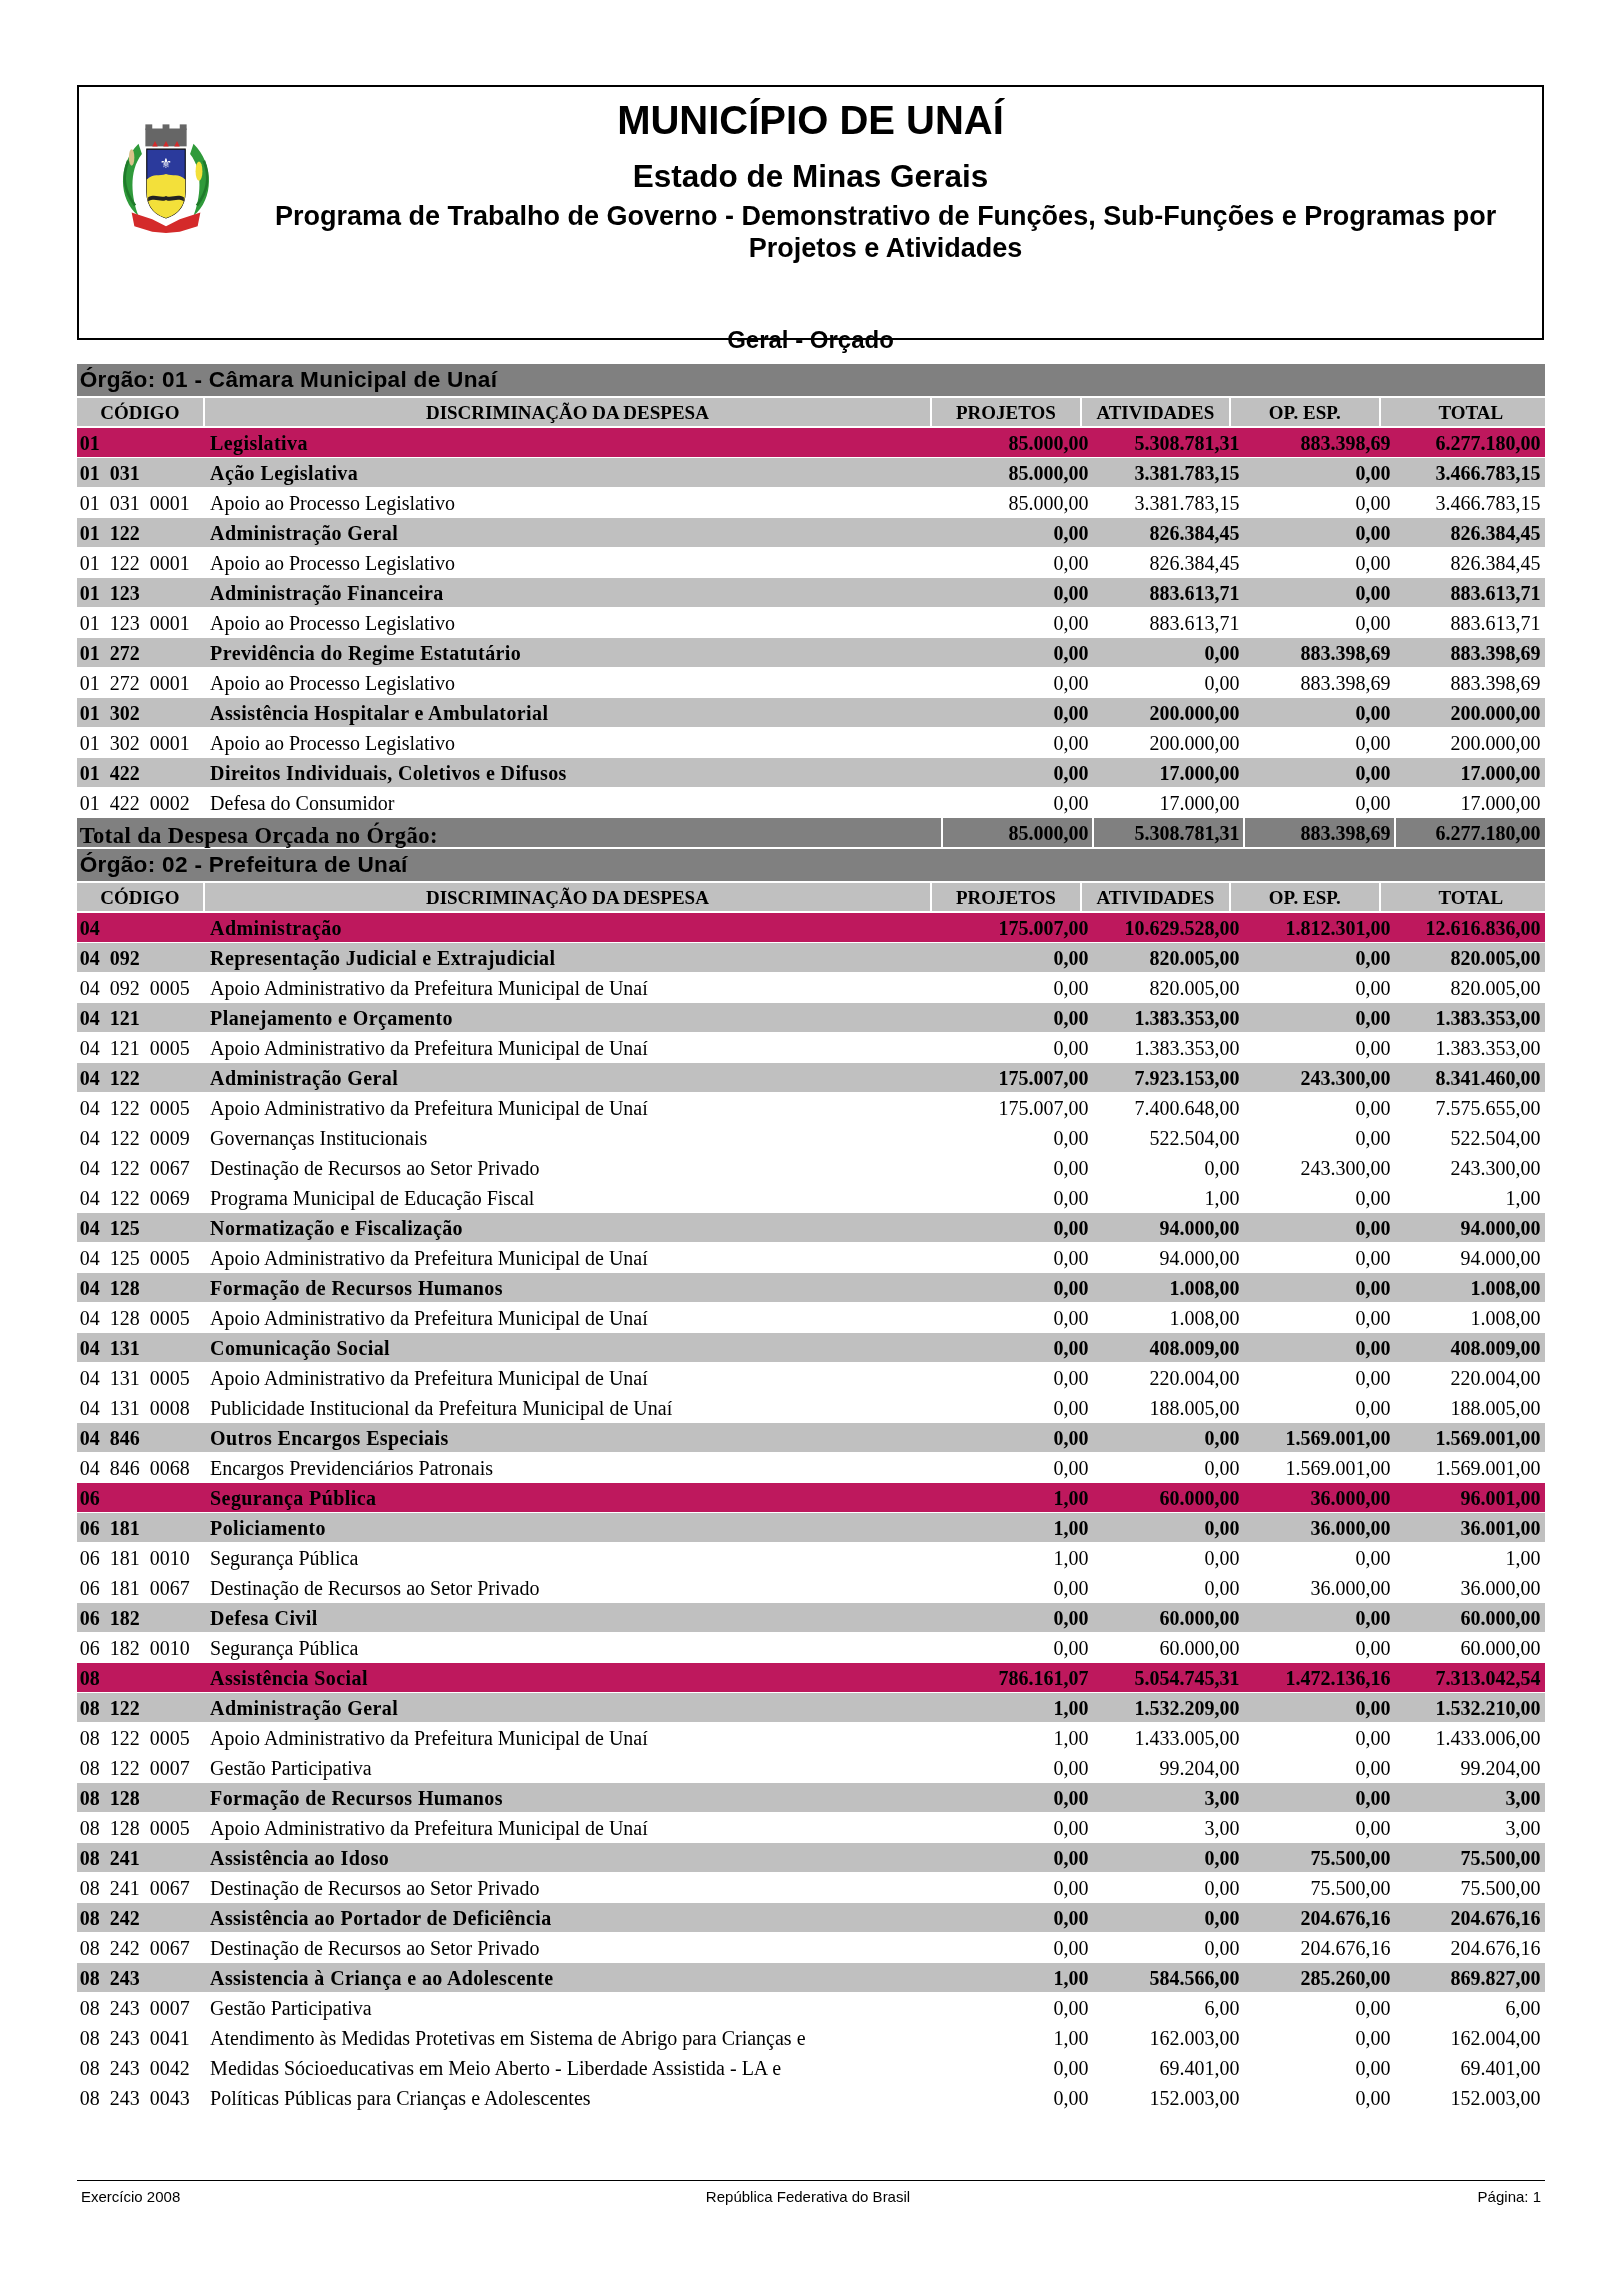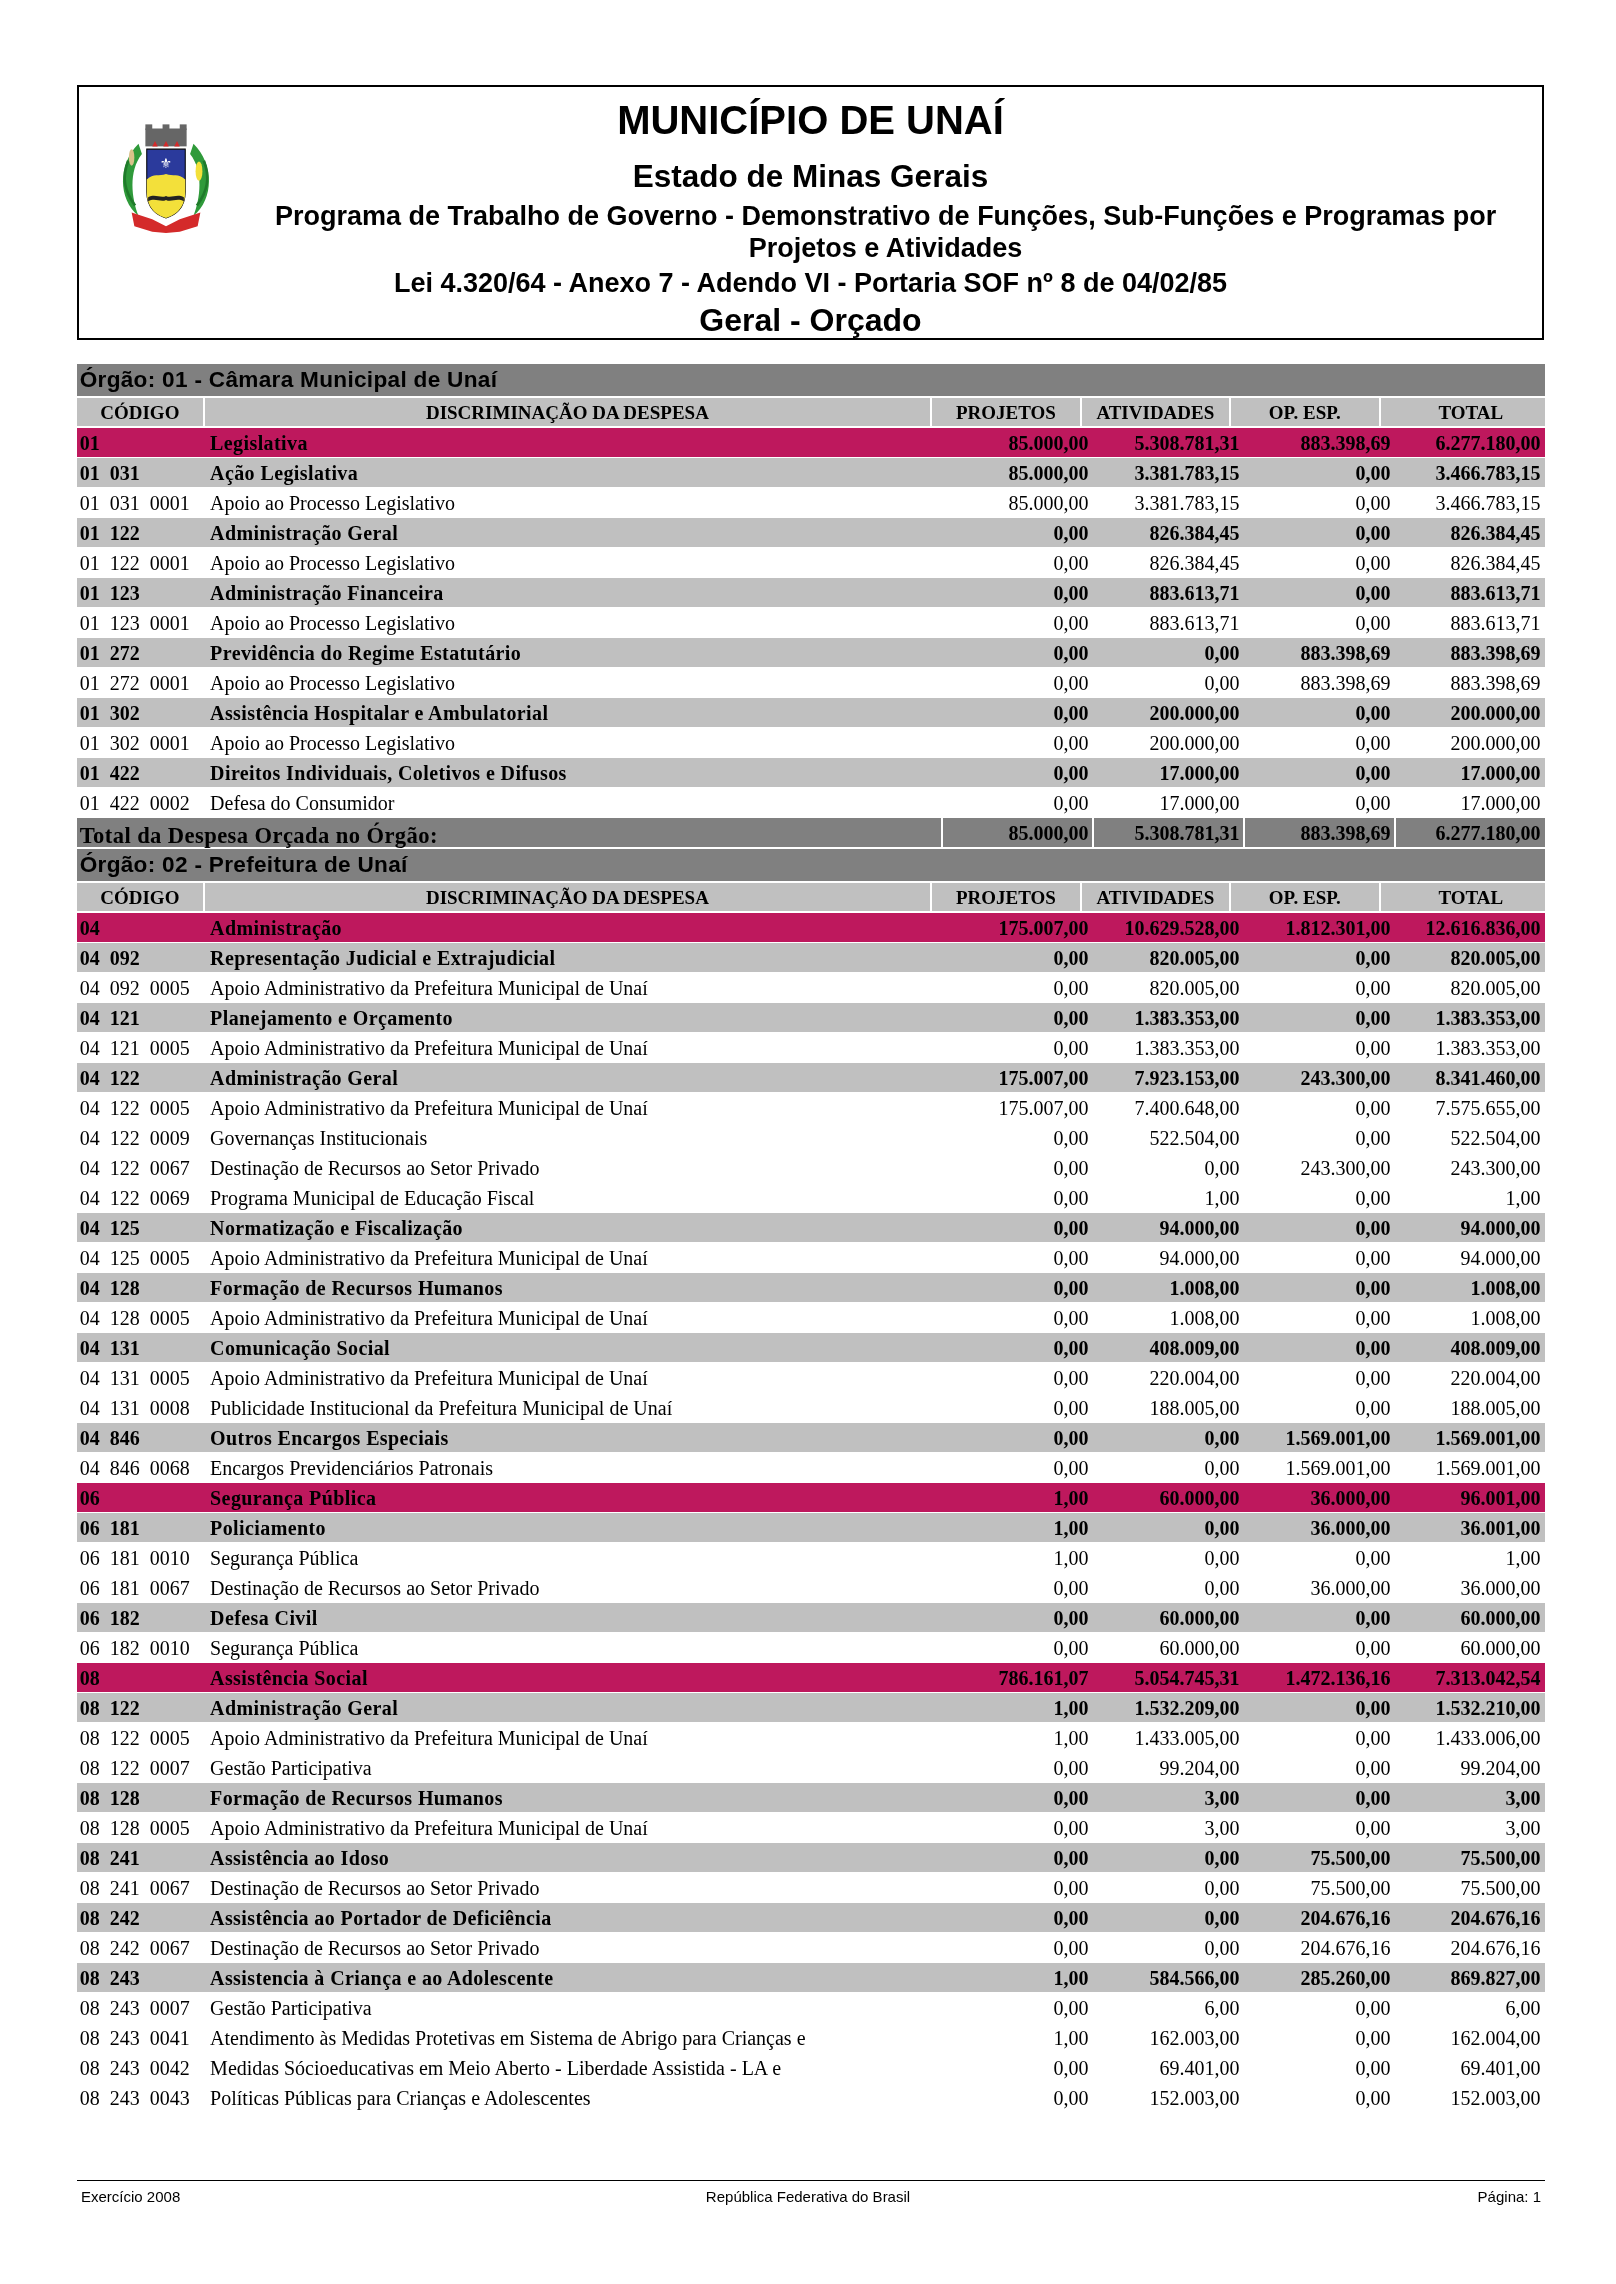--- a/index.html
+++ b/index.html
@@ -10,21 +10,21 @@
   .header-box {
     position: absolute; left: 77px; top: 85px; width: 1467px; height: 255px;
     border: 2.1px solid #000; box-sizing: border-box;
   }
   .logo { position: absolute; left: 31.5px; top: 36px; width: 110px; height: 110px; }
   .h-title { position: absolute; left: 0; right: 0; text-align: center; font-weight: bold; }
   .h1 { top: 11px; font-size: 40px; }
   .h2 { top: 71px; font-size: 31.5px; }
   .h3 { top: 114px; font-size: 27px; line-height: 31.5px; left: 157px; right: 6.8px; }
   .h4 { top: 181px; font-size: 27px; }
-  .h5 { top: 215px; font-size: 32px; }
+  .h5 { top: 239px; font-size: 24px; }
 
   .report { position: absolute; left: 77px; top: 364px; width: 1468px; }
   .row {
     display: flex; align-items: stretch; width: 1468px; box-sizing: border-box;
     font-size: 20px; height: 30px; line-height: 30px; border-bottom: 1.4px solid #fff; font-family: Liberation Serif, serif;
   }
   .row .c-code { width: 129px; padding-left: 2.7px; white-space: pre; box-sizing: border-box; }
   .row .c-desc { width: 735px; padding-left: 4.1px; white-space: nowrap; overflow: hidden; box-sizing: border-box; }
   .row .c-num { width: 151px; text-align: right; padding-right: 3.4px; box-sizing: border-box; }
   .row .c-num.last { width: 150px; }
@@ -74,21 +74,20 @@
     <path d="M52 82 C62 72 70 78 80 74 C90 78 98 72 108 82 V100 C108 125 92 135 80 138 C68 135 52 125 52 100 Z" fill="#f3e03a"></path>
     <path d="M54 108 C64 102 72 110 80 106 C88 110 96 102 106 108 V114 C96 108 88 116 80 112 C72 116 64 108 54 114 Z" fill="#222"></path>
     <text x="80" y="66" font-size="20" text-anchor="middle" fill="#fff" font-family="DejaVu Sans, sans-serif">⚜</text>
 
     <path d="M30 130 L60 140 L80 150 L100 140 L130 130 L126 150 L100 158 L80 160 L60 158 L34 150 Z" fill="#d42a2a"></path>
   </svg>
 
   <div class="h-title h1">MUNICÍPIO DE UNAÍ</div>
   <div class="h-title h2">Estado de Minas Gerais</div>
   <div class="h-title h3">Programa de Trabalho de Governo - Demonstrativo de Funções, Sub-Funções e Programas por Projetos e Atividades</div>
-  <div class="h-title h4">Lei 4.320/64 - Anexo 7 -  Adendo VI - Portaria SOF nº 8 de 04/02/85</div>
   <div class="h-title h5">Geral - Orçado</div>
 </div>
 
 <div class="report" id="report">
     <div class="orgao-section">
       <div class="orgao-title">Órgão: 01 - Câmara Municipal de Unaí</div>
       <div class="row col-header">
         <div class="c-code">CÓDIGO</div>
         <div class="c-desc">DISCRIMINAÇÃO DA DESPESA</div>
         <div class="c-num">PROJETOS</div>

